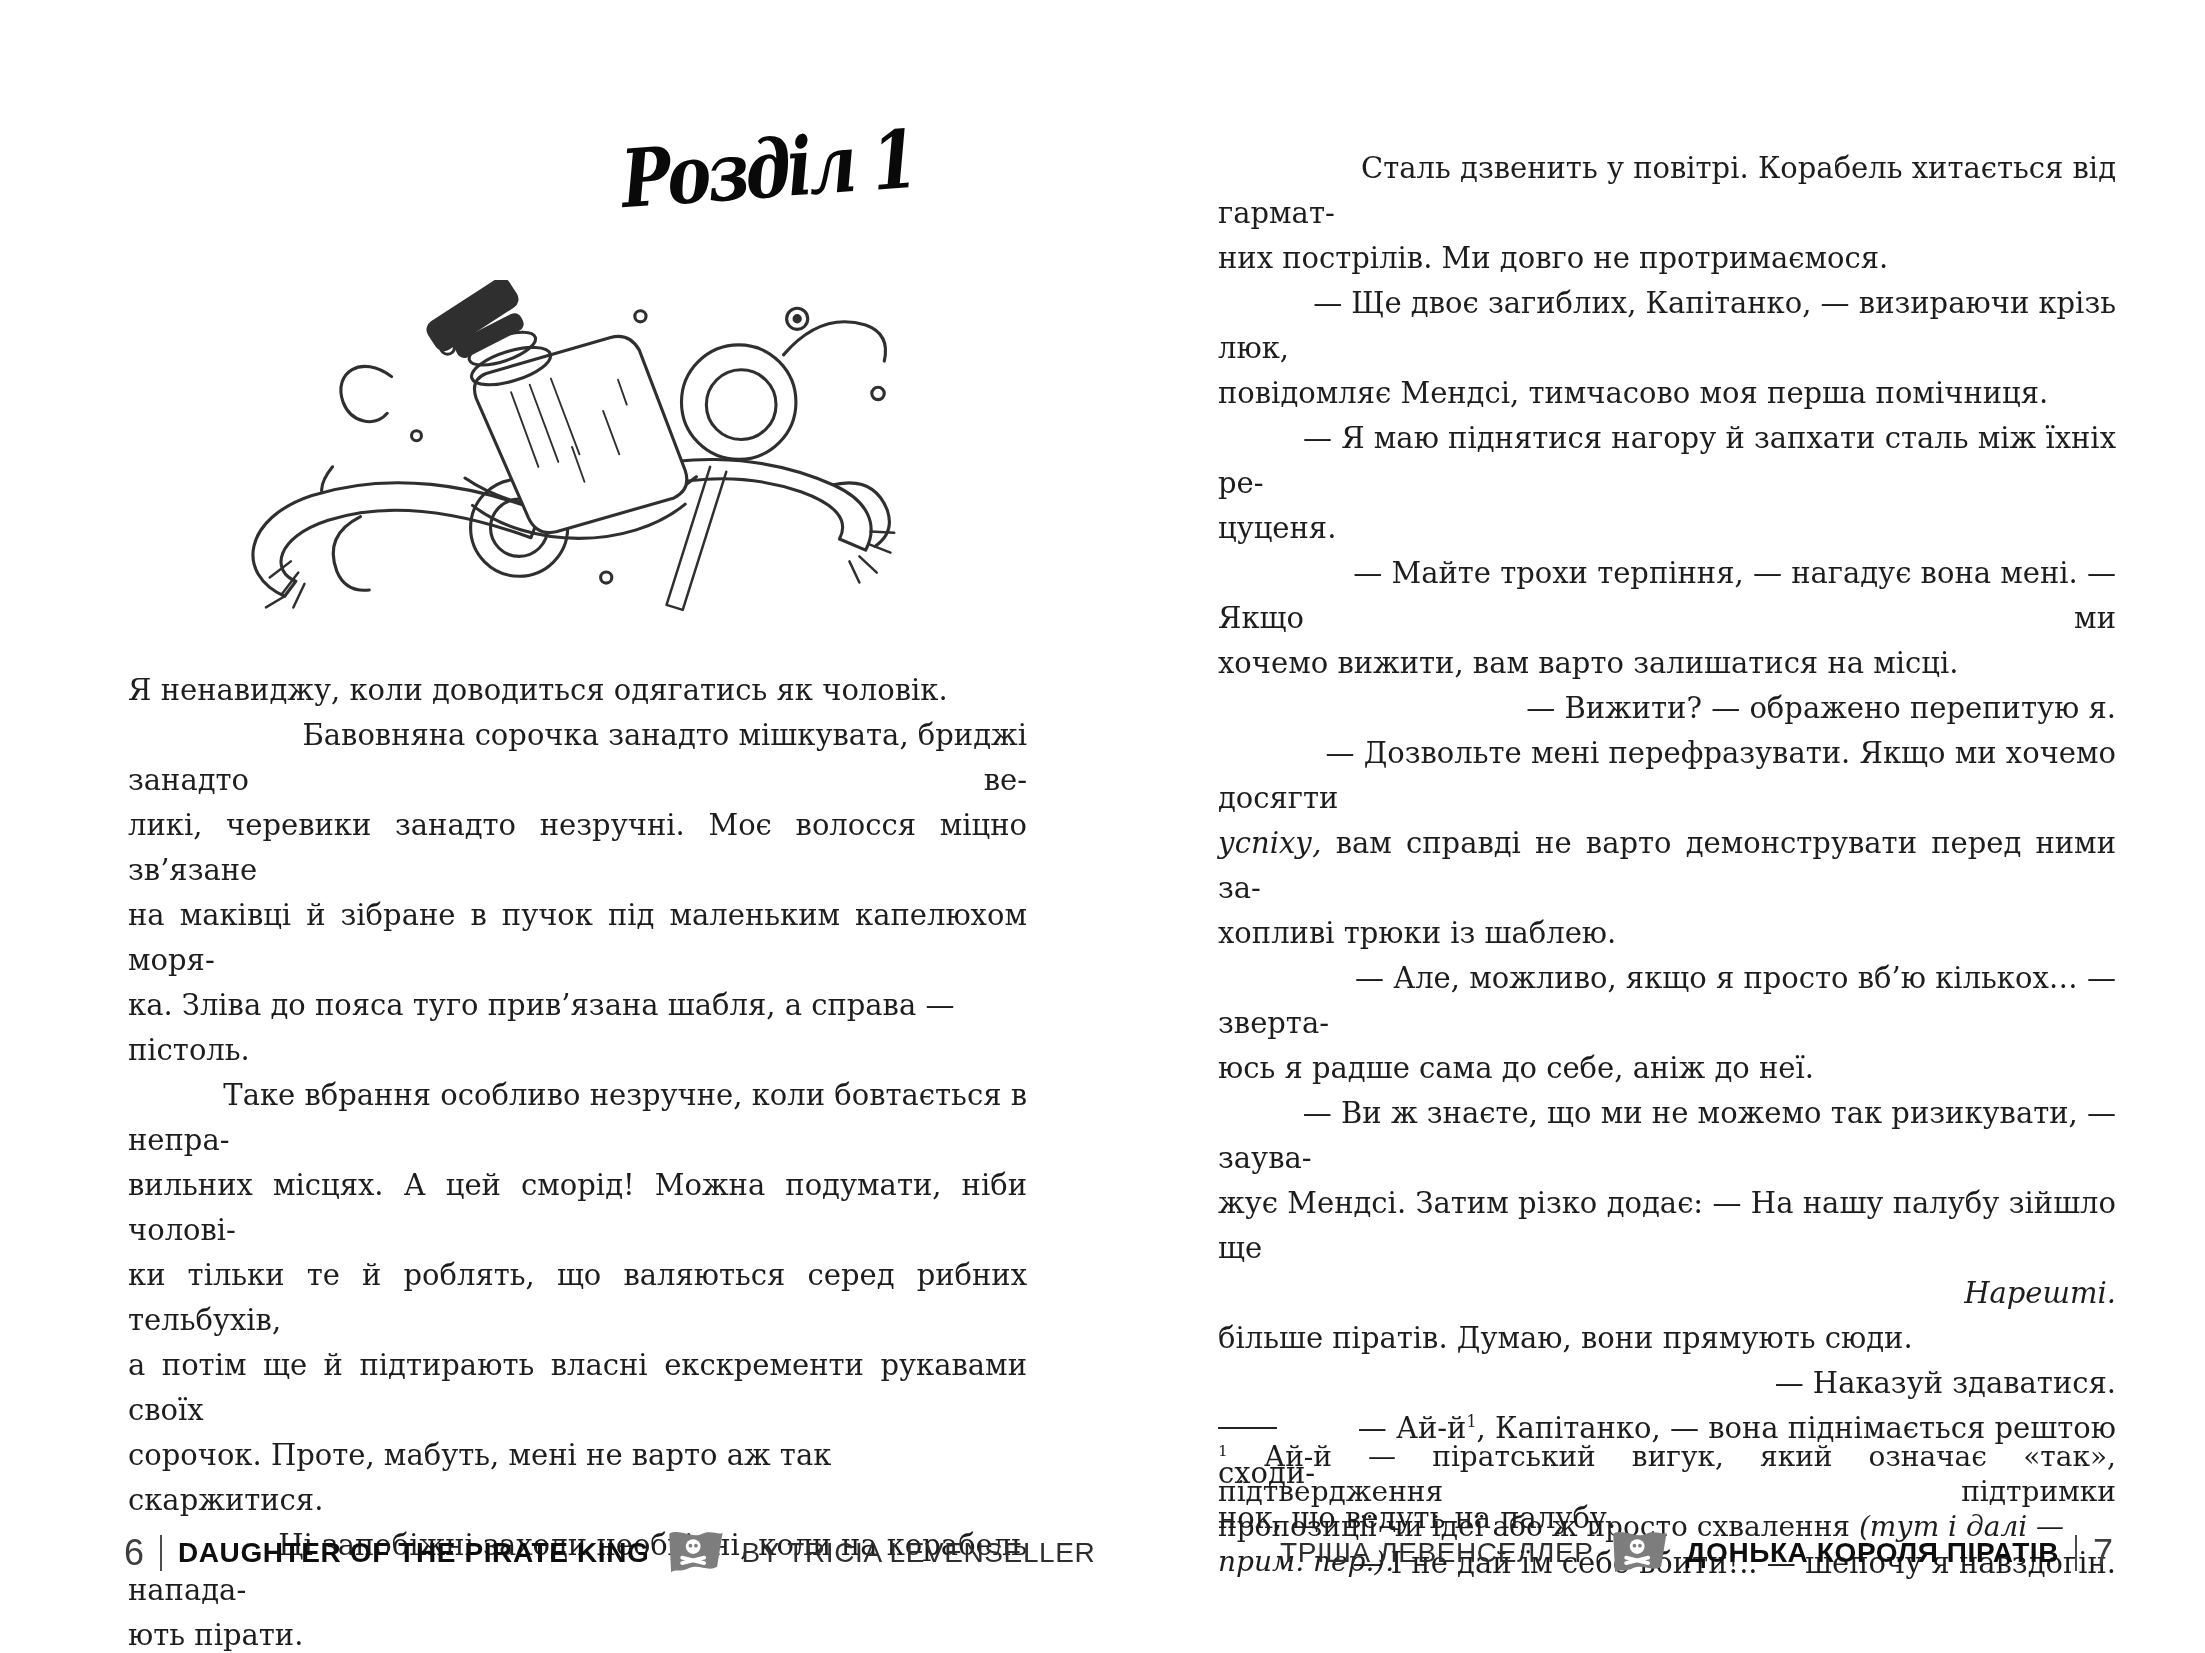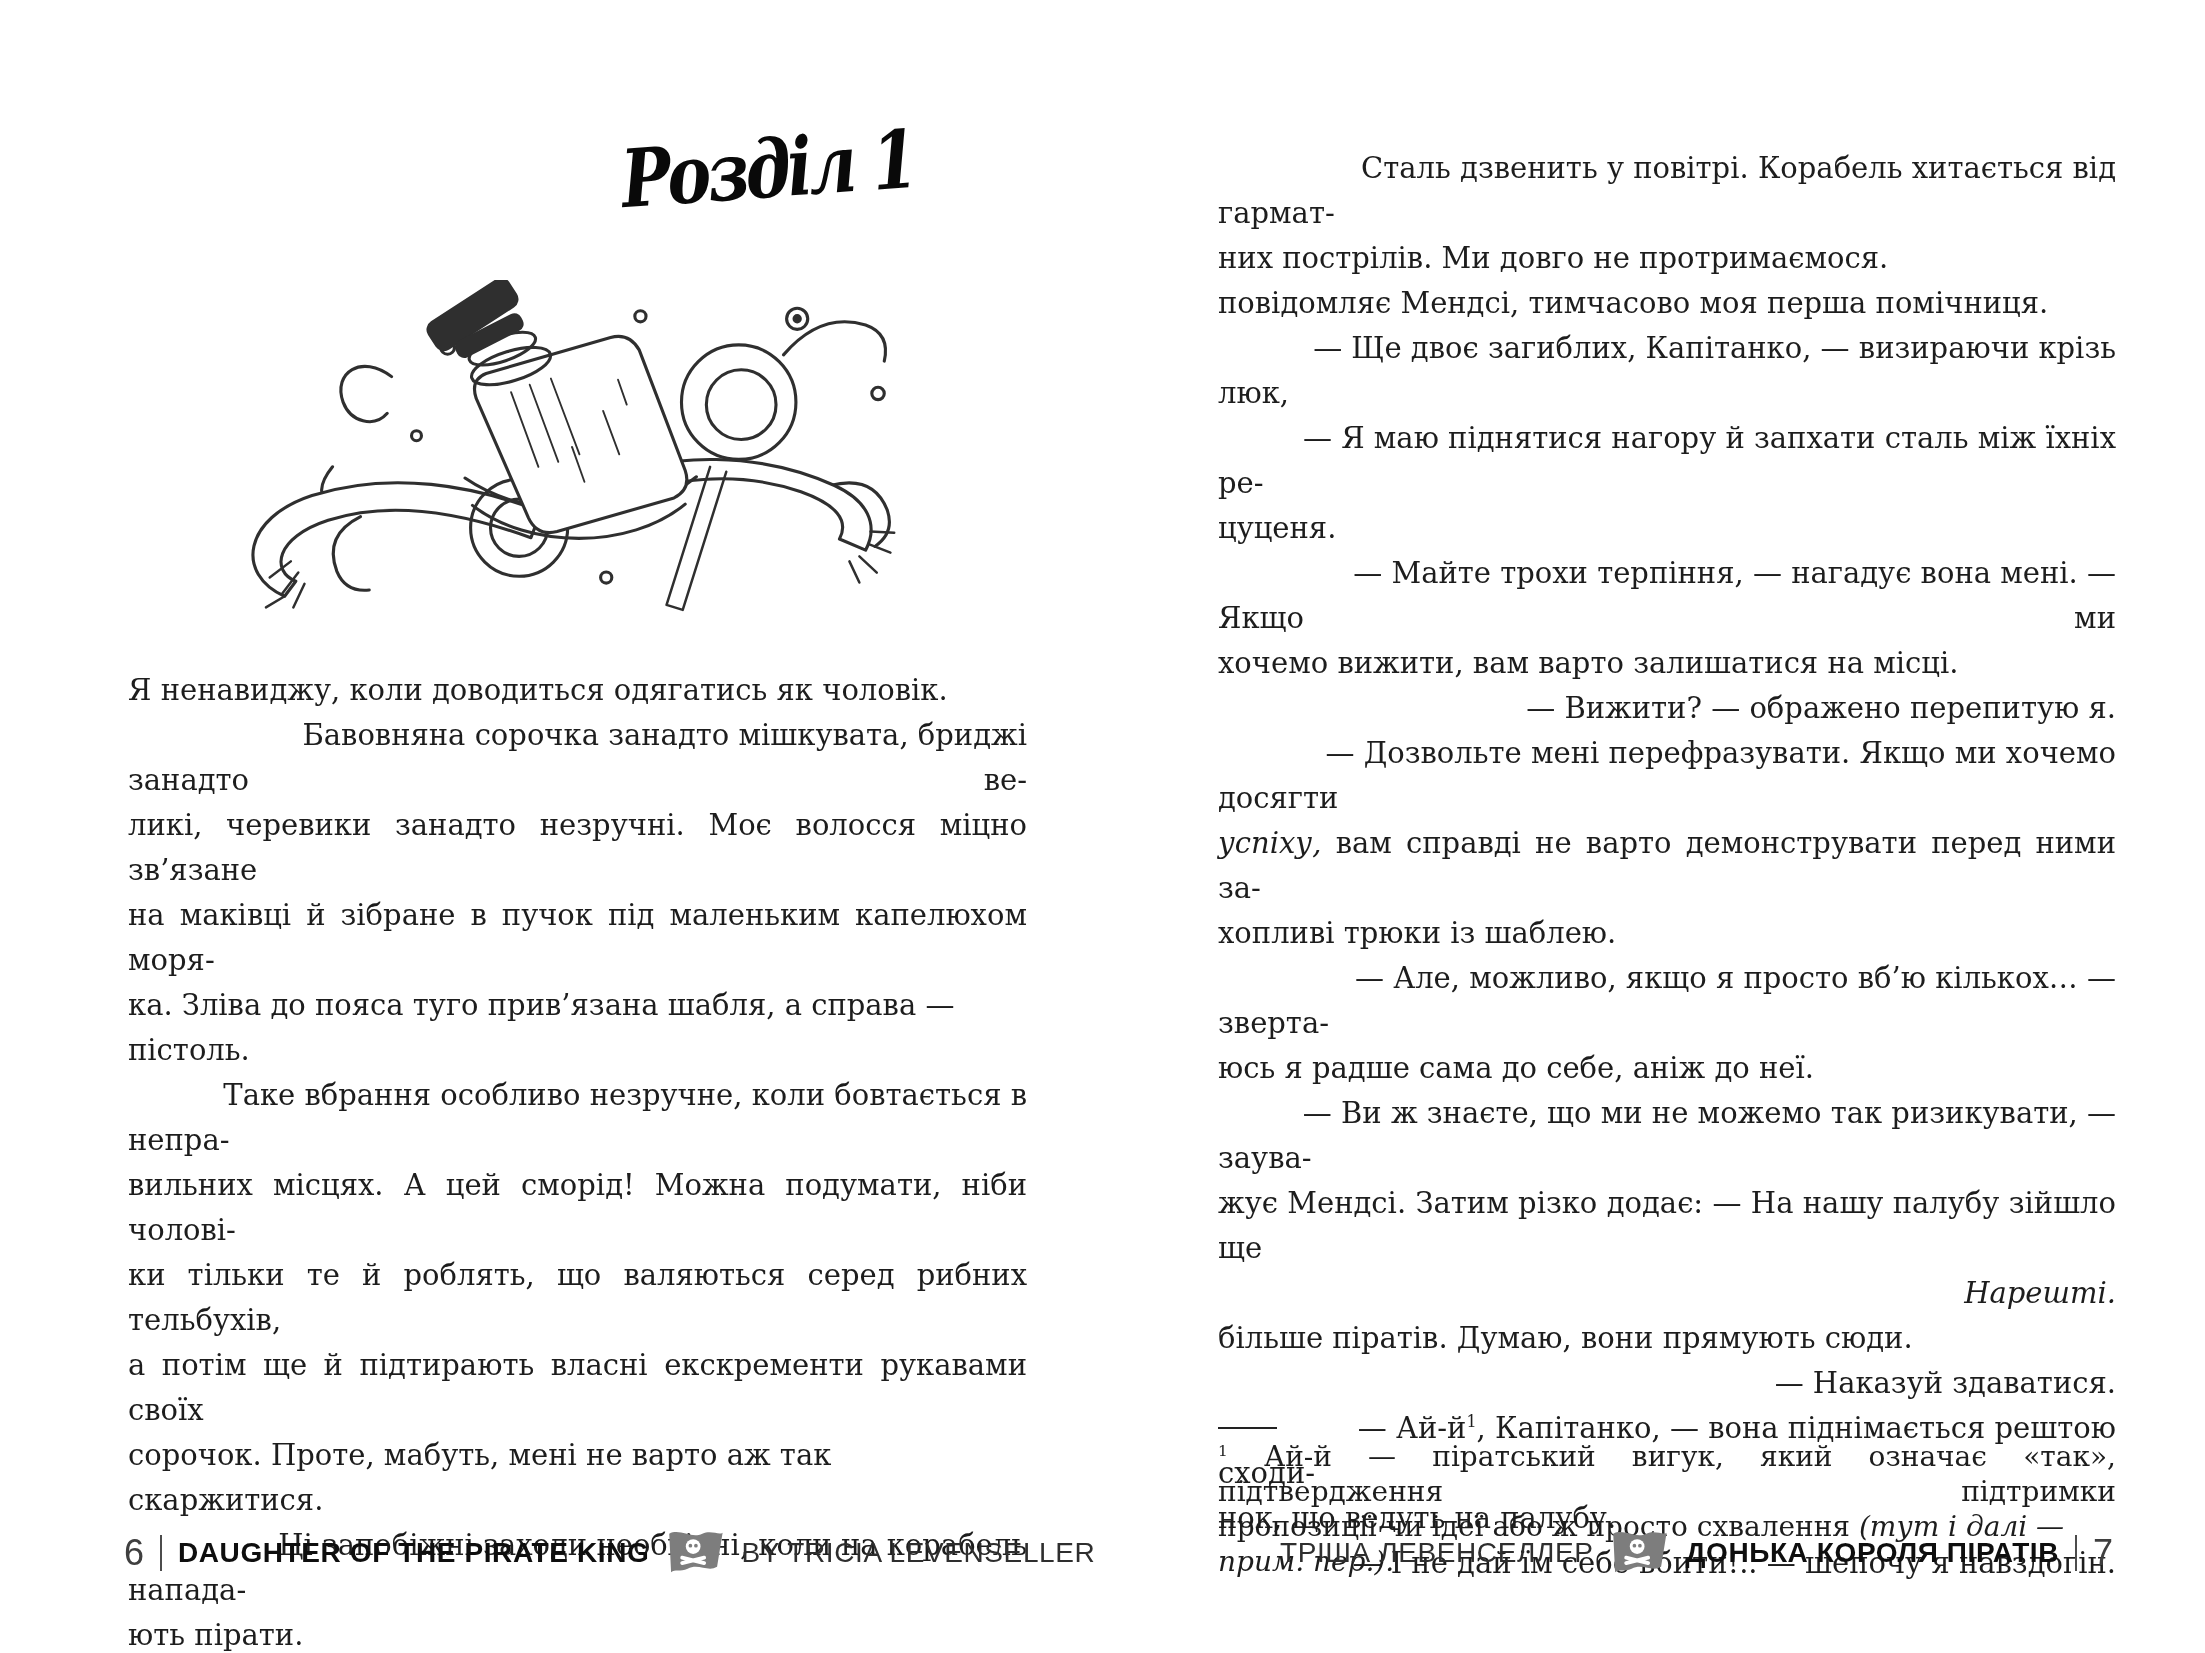--- a/index.html
+++ b/index.html
@@ -137,22 +137,22 @@
     </svg>
     <span class="flight">BY TRICIA LEVENSELLER</span>
   </div>
 </div>
 
 <div>
 
   <div id="right-text" class="textblock" style="left:1218px;top:146px;width:898px;">
       <div class="line indent just">Сталь дзвенить у повітрі. Корабель хитається від гармат-</div>
       <div class="line">них пострілів. Ми довго не протримаємося.</div>
+      <div class="line indent just">— Ще двоє загиблих, Капітанко, — визираючи крізь люк,</div>
       <div class="line">повідомляє Мендсі, тимчасово моя перша помічниця.</div>
-      <div class="line indent just">— Ще двоє загиблих, Капітанко, — визираючи крізь люк,</div>
       <div class="line indent just">— Я маю піднятися нагору й запхати сталь між їхніх ре-</div>
       <div class="line">цуценя.</div>
       <div class="line indent just">— Майте трохи терпіння, — нагадує вона мені. — Якщо ми</div>
       <div class="line">хочемо вижити, вам варто залишатися на місці.</div>
       <div class="line indent">— Вижити? — ображено перепитую я.</div>
       <div class="line indent just">— Дозвольте мені перефразувати. Якщо ми хочемо досягти</div>
       <div class="line just"><i>успіху,</i> вам справді не варто демонструвати перед ними за-</div>
       <div class="line">хопливі трюки із шаблею.</div>
       <div class="line indent just">— Але, можливо, якщо я просто вб’ю кількох… — зверта-</div>
       <div class="line">юсь я радше сама до себе, аніж до неї.</div>

